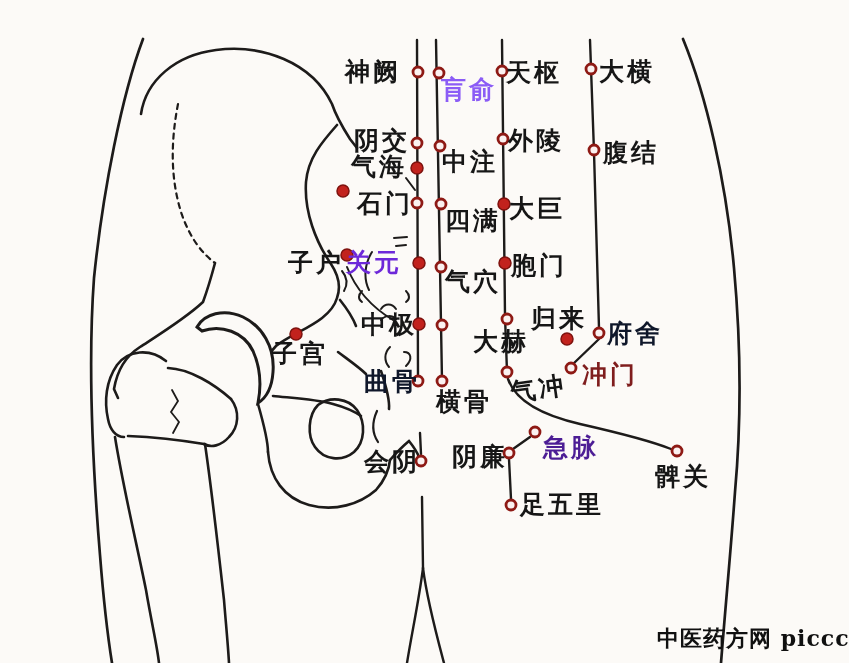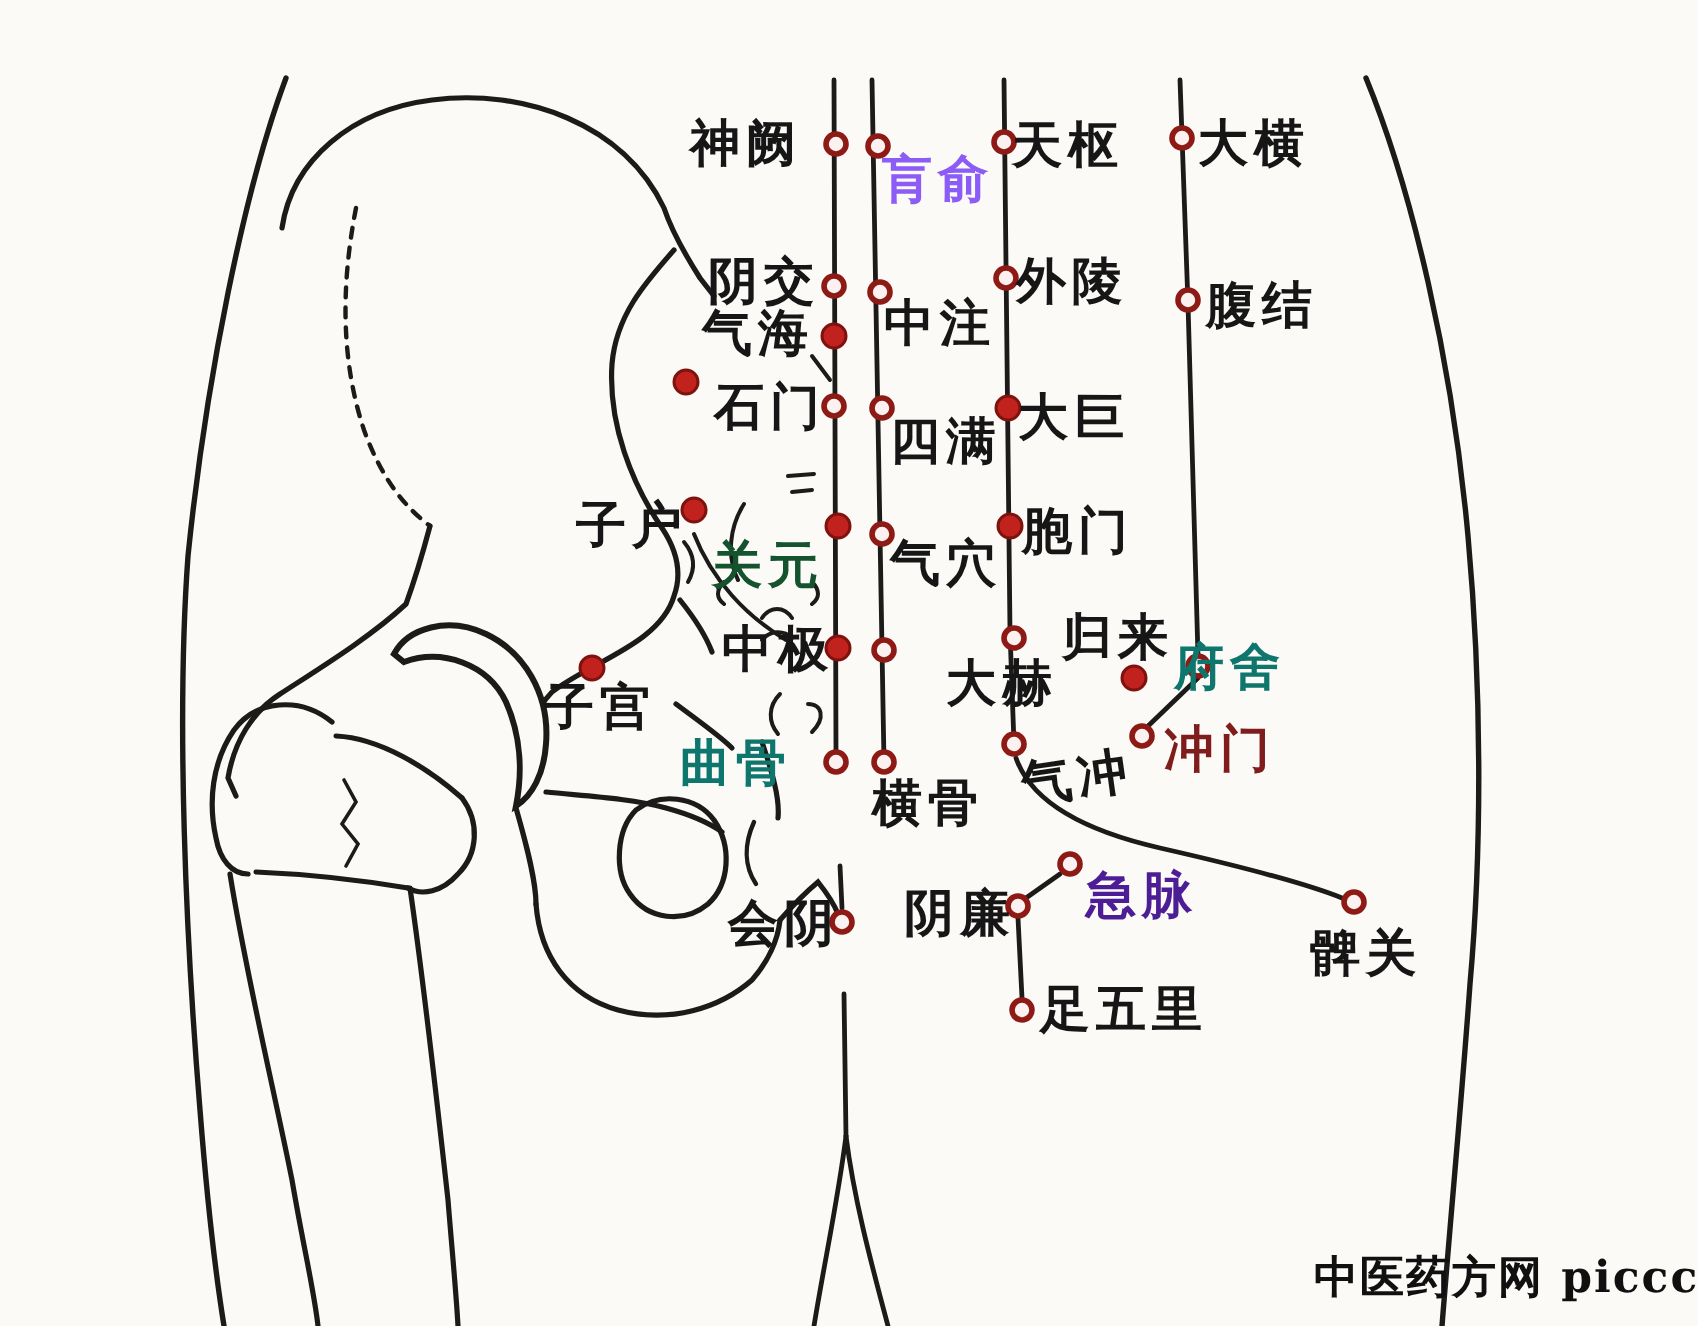--- a/index.html
+++ b/index.html
@@ -129,39 +129,39 @@
         <circle cx="343" cy="191" r="6" fill="#c2221d" stroke="#7e120e" stroke-width="1.5"></circle>
         <circle cx="567" cy="339" r="6" fill="#c2221d" stroke="#7e120e" stroke-width="1.5"></circle>
       </g>
   </svg>
 
   <div id="labels-layer">
       <div class="label" style="left: 345px; top: 59px; color: rgb(22, 22, 22);">神阙</div>
       <div class="label" style="left: 354px; top: 128px; color: rgb(22, 22, 22);">阴交</div>
       <div class="label" style="left: 351px; top: 154px; color: rgb(22, 22, 22);">气海</div>
       <div class="label" style="left: 357px; top: 191px; color: rgb(22, 22, 22);">石门</div>
-      <div class="label" style="left: 356px; top: 250px; color: #14532d; margin-top: 20px;">关元</div>
+      <div class="label" style="left: 346px; top: 250px; color: #6d28d9;">关元</div>
       <div class="label" style="left: 361px; top: 312px; color: rgb(22, 22, 22);">中极</div>
-      <div class="label" style="left: 340px; top: 369px; color: #0f766e; text-align: center;">曲骨</div>
+      <div class="label" style="left: 364px; top: 369px; color: #0f172a; text-align: center;">曲骨</div>
       <div class="label" style="left: 364px; top: 449px; color: rgb(22, 22, 22);">会阴</div>
       <div class="label" style="left: 441px; top: 77px; color: #8b5cf6;">肓俞</div>
       <div class="label" style="left: 442px; top: 149px; color: rgb(22, 22, 22);">中注</div>
       <div class="label" style="left: 445px; top: 208px; color: rgb(22, 22, 22);">四满</div>
       <div class="label" style="left: 445px; top: 269px; color: rgb(22, 22, 22);">气穴</div>
       <div class="label" style="left: 473px; top: 329px; color: rgb(22, 22, 22);">大赫</div>
       <div class="label" style="left: 436px; top: 389px; color: rgb(22, 22, 22);">横骨</div>
       <div class="label" style="left: 506px; top: 60px; color: rgb(22, 22, 22);">天枢</div>
       <div class="label" style="left: 508px; top: 128px; color: rgb(22, 22, 22);">外陵</div>
       <div class="label" style="left: 509px; top: 196px; color: rgb(22, 22, 22);">大巨</div>
       <div class="label" style="left: 511px; top: 253px; color: rgb(22, 22, 22);">胞门</div>
       <div class="label" style="left: 531px; top: 306px; color: rgb(22, 22, 22);">归来</div>
       <div class="label" style="left: 511px; top: 380px; color: rgb(22, 22, 22); transform: rotate(-8deg);">气冲</div>
       <div class="label" style="left: 599px; top: 59px; color: rgb(22, 22, 22); text-align: center;">大横</div>
       <div class="label" style="left: 603px; top: 140px; color: rgb(22, 22, 22);">腹结</div>
-      <div class="label" style="left: 587px; top: 321px; color: #0f766e;">府舍</div>
+      <div class="label" style="left: 607px; top: 321px; color: #0f172a;">府舍</div>
       <div class="label" style="left: 582px; top: 362px; color: #7f1d1d;">冲门</div>
       <div class="label" style="left: 655px; top: 464px; color: rgb(22, 22, 22);">髀关</div>
       <div class="label" style="left: 543px; top: 435px; color: #4c1d95;">急脉</div>
       <div class="label" style="left: 452px; top: 444px; color: rgb(22, 22, 22);">阴廉</div>
       <div class="label" style="left: 520px; top: 492px; color: rgb(22, 22, 22);">足五里</div>
       <div class="label" style="left: 288px; top: 250px; color: rgb(22, 22, 22);">子户</div>
       <div class="label" style="left: 272px; top: 341px; color: rgb(22, 22, 22);">子宫</div>
     </div>
 
   <div class="watermark" style="left:657px;top:624px;">中医药方网 piccc.com</div>

